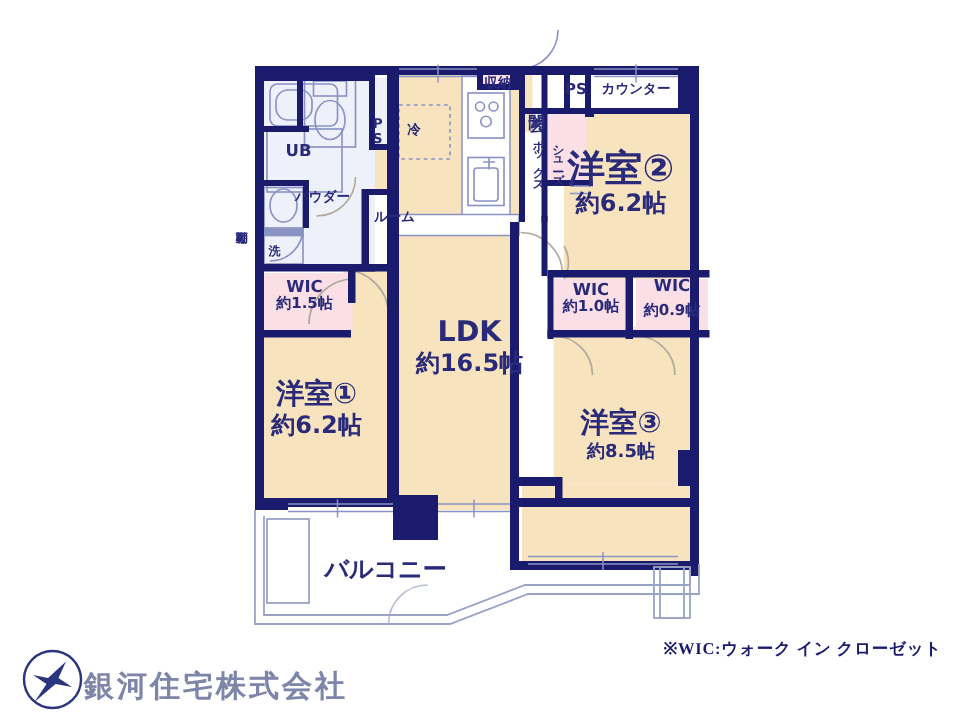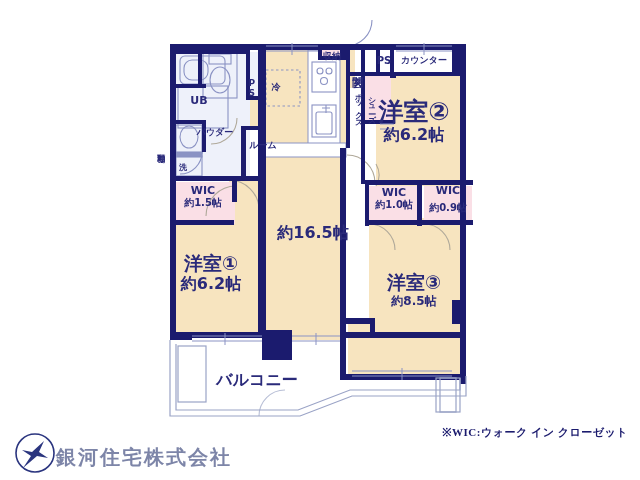--- a/index.html
+++ b/index.html
@@ -170,20 +170,21 @@
     <path d="M170,340 L170,416 L300,416 L352,396 L466,396 L466,376"></path>
     <path d="M176,344 L176,410 L298,410 L350,390 L460,390 L460,378"></path>
     <rect x="178" y="346" width="28" height="56"></rect>
     <rect x="436" y="378" width="20" height="34"></rect>
     <rect x="440" y="378" width="20" height="34"></rect>
   </g>
 </svg>
 
 <div id="labels-layer">
     <div class="lbl" style="left: 313px; top: 232px; font-size: 1px; transform: translate(-50%, -50%);">
+      <div style="font-size:19px">LDK</div>
       <div style="font-size:16px;margin-top:2px">約16.5帖</div>
     </div>
     <div class="lbl" style="left: 211px; top: 273px; font-size: 1px; transform: translate(-50%, -50%);">
       <div style="font-size:19px">洋室①</div>
       <div style="font-size:16px;margin-top:2px">約6.2帖</div>
     </div>
     <div class="lbl" style="left: 414px; top: 122px; font-size: 1px; transform: translate(-50%, -50%);">
       <div style="font-size:25px">洋室②</div>
       <div style="font-size:16px;margin-top:2px">約6.2帖</div>
     </div>

